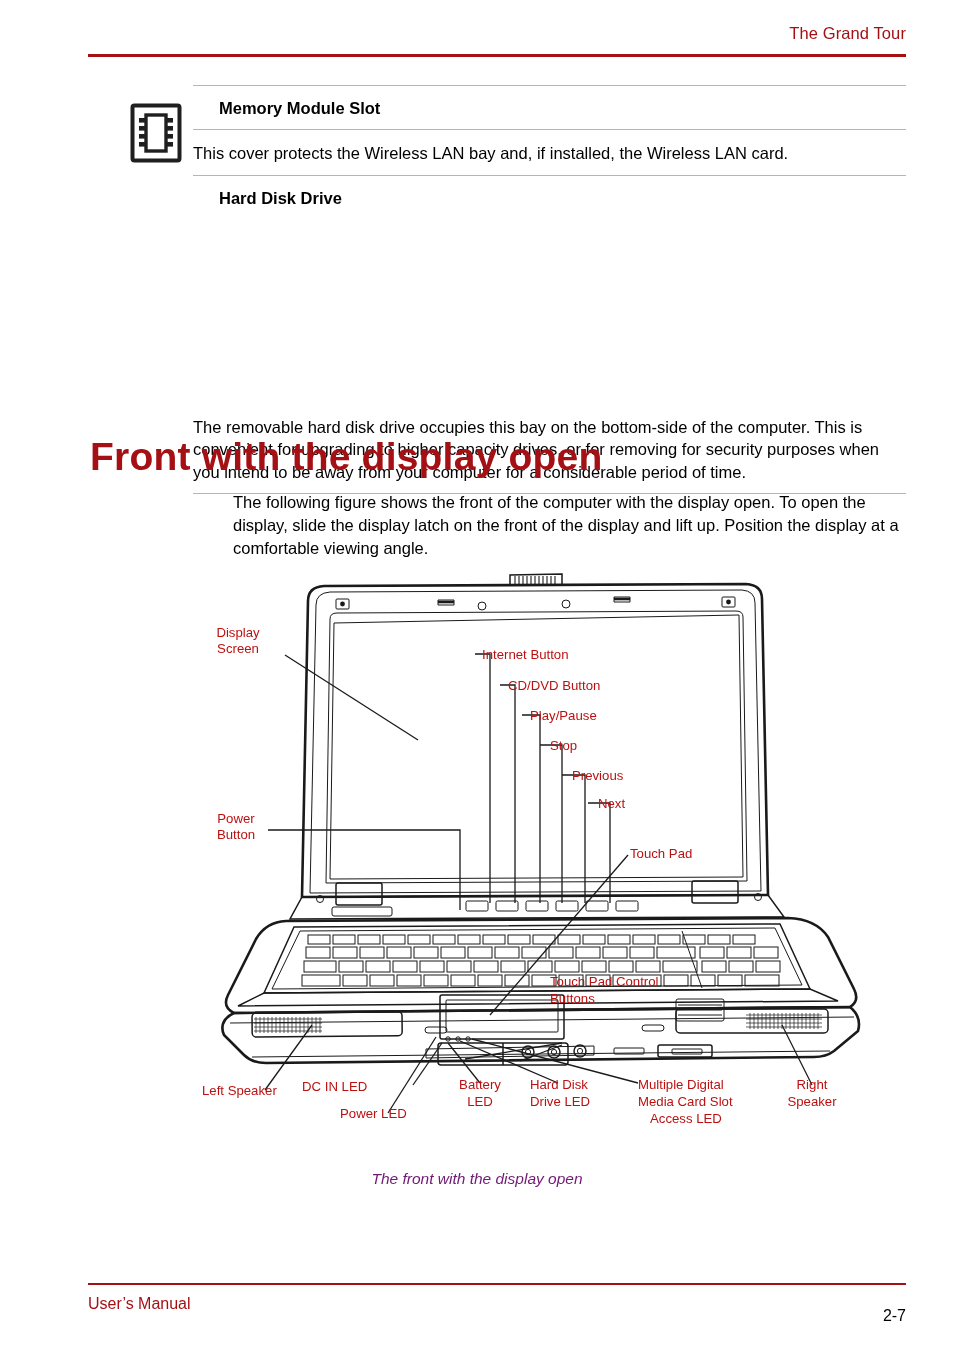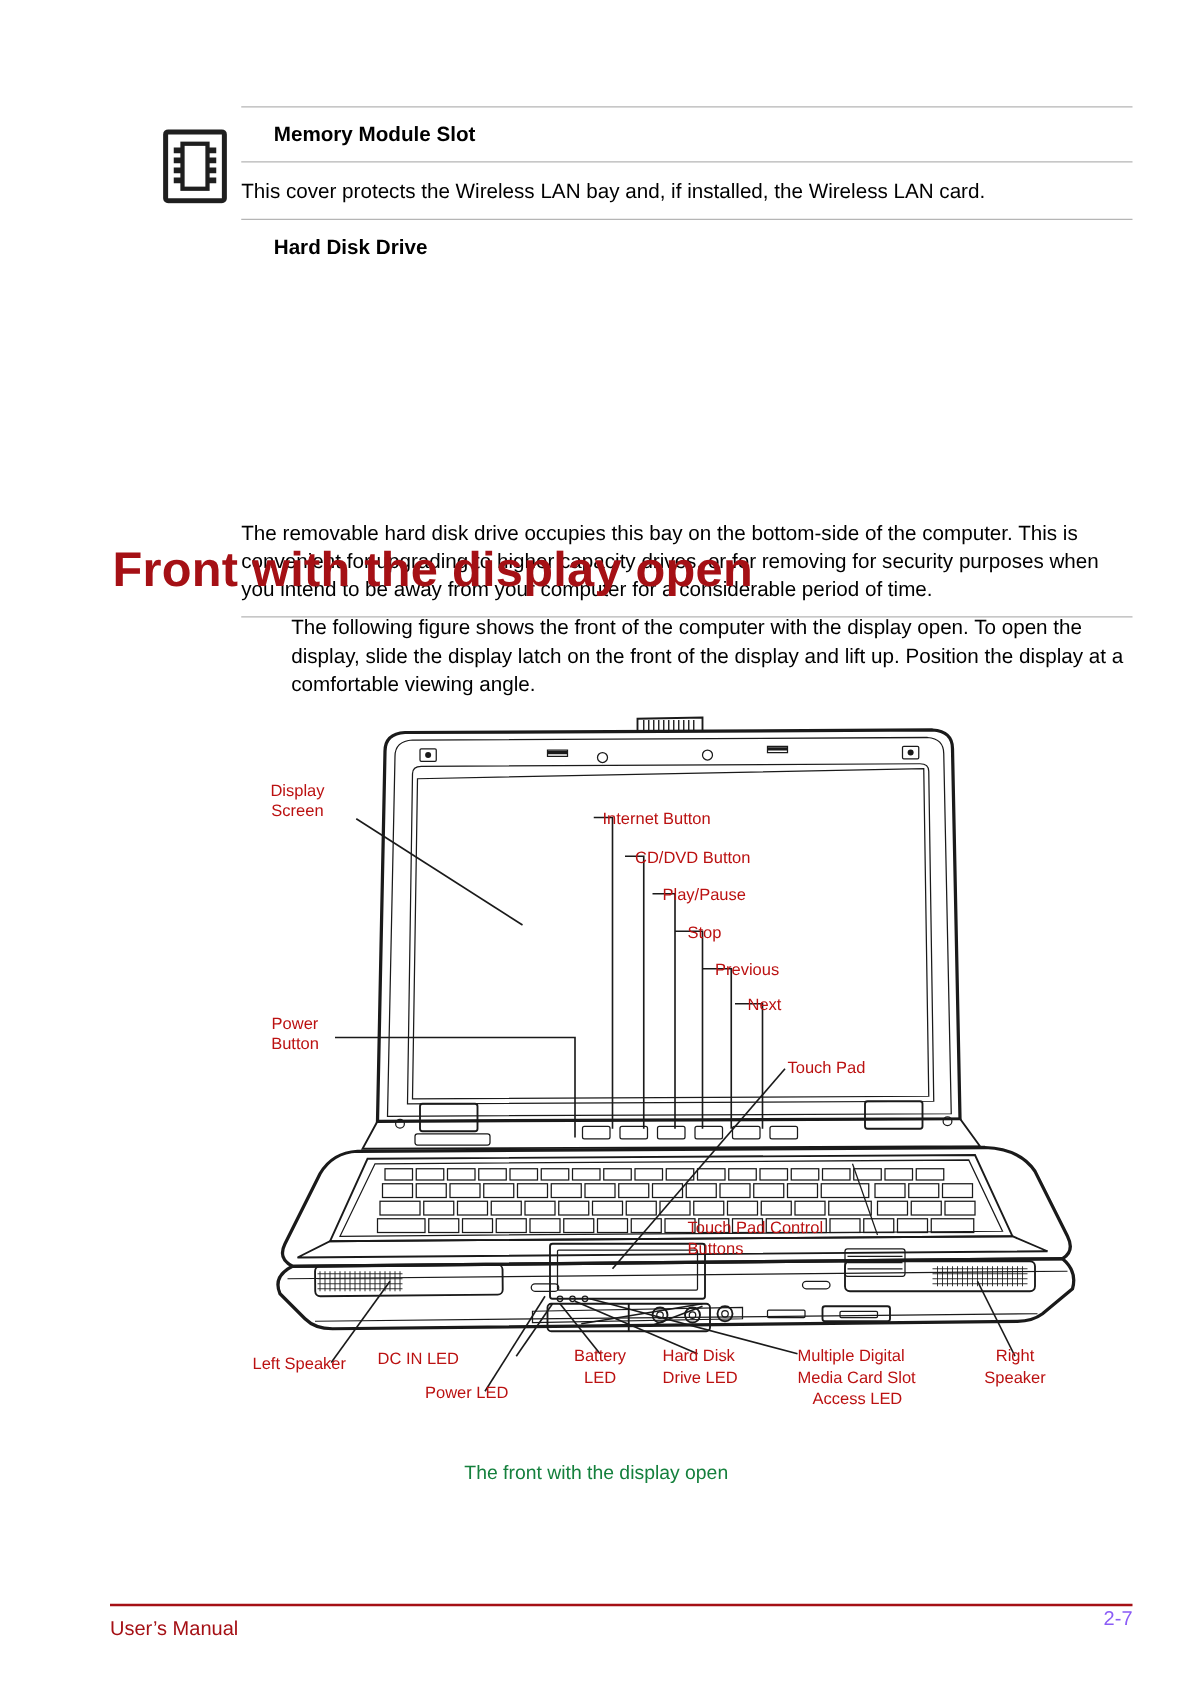--- a/index.html
+++ b/index.html
@@ -127,21 +127,22 @@
     width: 700px;
     height: 580px;
   }
   .fig-caption {
     position: absolute;
     left: 0;
     right: 0;
     top: 1170px;
     text-align: center;
     font-size: 15.5px;
-    color: #15803d;
+    font-style: italic;
+    color: #701a75;
   }
 
   
   .footer {
     position: absolute;
     left: 88px;
     top: 1283px;
     width: 818px;
     height: 40px;
   }
@@ -157,39 +158,43 @@
     position: absolute;
     left: 0;
     top: 12px;
     font-size: 16px;
     color: #a51015;
     white-space: nowrap;
   }
   .footer-right {
     position: absolute;
     right: 0;
-    top: 4px;
+    top: 24px;
     font-size: 16px;
-    color: #8b5cf6;
+    color: #000000;
     white-space: nowrap;
   }
 
   
   .ln   { stroke:#1a1a1a; stroke-width:1.5; fill:none; }
   .ln-t { stroke:#1a1a1a; stroke-width:1; fill:none; }
   .ln-h { stroke:#1a1a1a; stroke-width:2.6; fill:none; }
   .lead { stroke:#1a1a1a; stroke-width:1.3; fill:none; }
   .lbl  { fill:#bb1111; font-family:"Liberation Sans", sans-serif; font-size:13.2px; }
   .wht  { fill:#ffffff; }
 </style>
 </head>
 <body>
 
 <div class="page">
 
+  <div class="header">
+    <div class="header-title">The Grand Tour</div>
+    <div class="header-rule"></div>
+  </div>
 
   <div class="chip-icon">
     <svg viewBox="0 0 52 60" width="52" height="60" xmlns="http://www.w3.org/2000/svg">
       <rect x="2.5" y="2.5" width="47" height="55" rx="2" ry="2" fill="#ffffff" stroke="#1f1f1f" stroke-width="4"></rect>
       <rect x="16" y="12" width="20" height="36" fill="#ffffff" stroke="#1f1f1f" stroke-width="3.4"></rect>
       <g fill="#1f1f1f">
         <rect x="9" y="15" width="7" height="4.6"></rect>
         <rect x="9" y="23" width="7" height="4.6"></rect>
         <rect x="9" y="31" width="7" height="4.6"></rect>
         <rect x="9" y="39" width="7" height="4.6"></rect>

